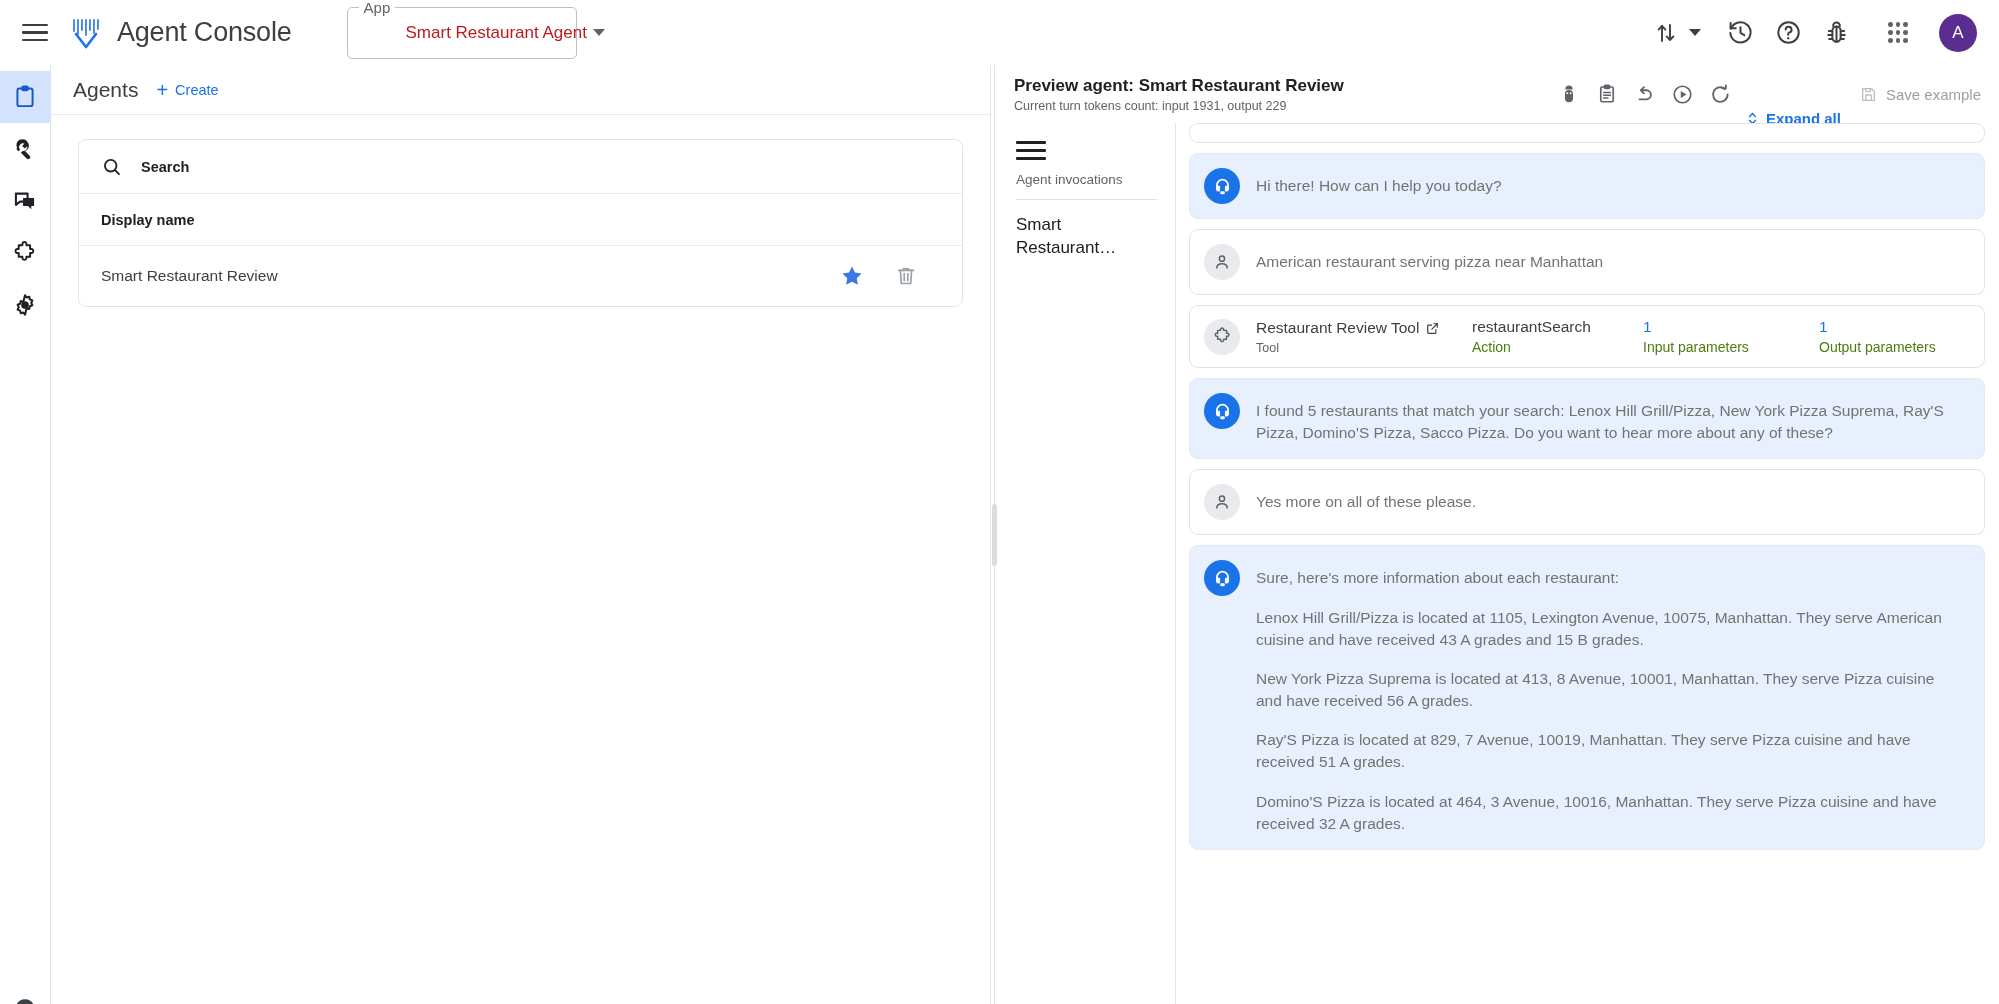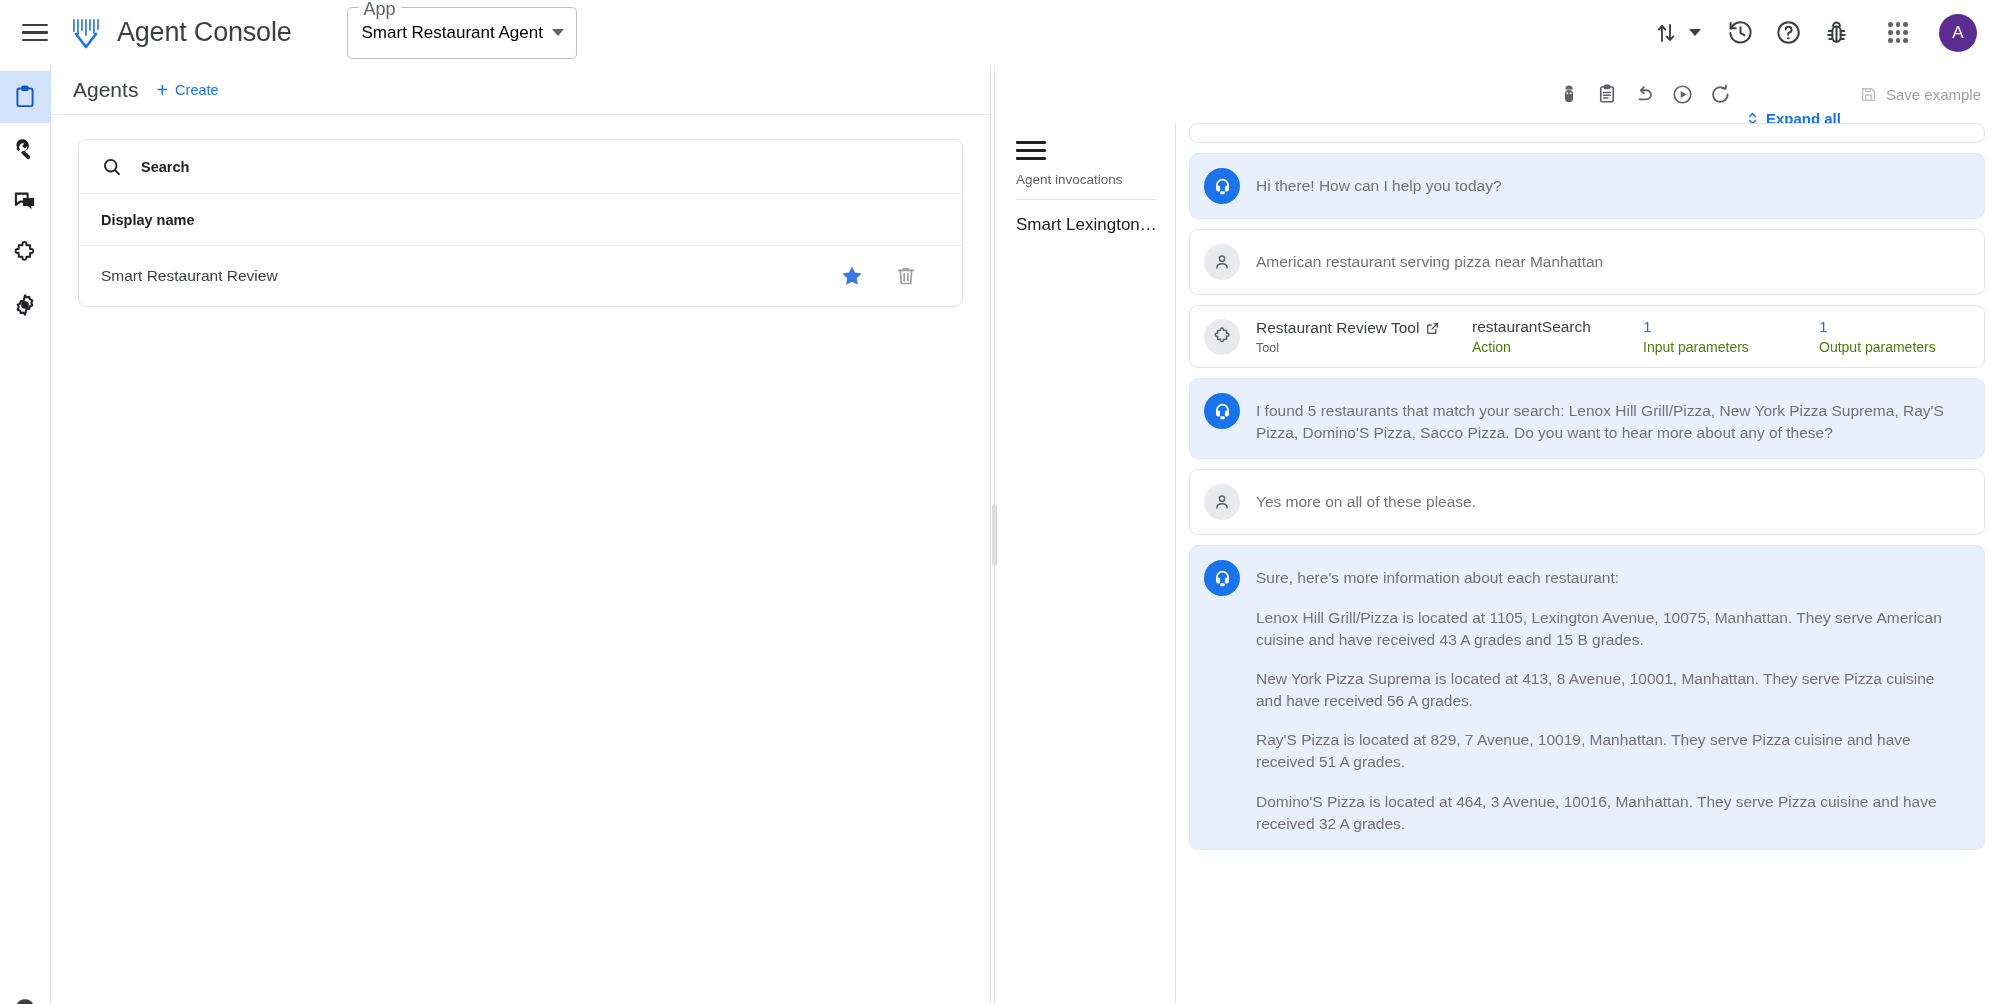--- a/index.html
+++ b/index.html
@@ -27,23 +27,23 @@
   .brand-title { font-size: 27px; color: #3c4043; letter-spacing: -0.2px; white-space: nowrap; }
 
   .app-select {
     margin-left: 55px; position: relative;
     width: 230px; height: 52px;
     border: 1px solid #bdc1c6; border-radius: 5px;
     display: flex; align-items: center; padding: 0 12px 0 14px; cursor: pointer;
   }
   .app-select-legend {
     position: absolute; top: -8px; left: 11px; background: #fff;
-    padding: 0 5px; font-size: 18px; color: #5f6368; line-height: 1;
-  }
-  .app-select-value { font-size: 17px; color: #000000; flex: 1; white-space: nowrap; }
+    padding: 0 5px; font-size: 15px; color: #5f6368; line-height: 1;
+  }
+  .app-select-value { font-size: 17px; color: #b91c1c; flex: 1; white-space: nowrap; margin-left: 44px; }
   .caret-down { width: 0; height: 0; border-left: 6px solid transparent;
     border-right: 6px solid transparent; border-top: 7px solid #5f6368; margin-left: 6px; }
 
   .topbar-spacer { flex: 1; }
   .topbar-right { display: flex; align-items: center; gap: 6px; }
   .tb-icon { width: 42px; height: 42px; display: flex; align-items: center;
     justify-content: center; cursor: pointer; border-radius: 50%; }
   .tb-icon svg { display: block; }
   .sortgroup { display: flex; align-items: center; gap: 0px; margin-right: 12px; }
   .sortgroup .caret-down { border-top-color: #3c4043; margin-left: 2px; }
@@ -343,20 +343,24 @@
       </div>
     </div>
 
     <div class="divider">
       <div class="divider-grip"></div>
     </div>
 
     <div class="right-panel">
 
       <div class="preview-header">
+        <div class="preview-titles">
+          <div class="preview-title">Preview agent: Smart Restaurant Review</div>
+          <div class="preview-sub">Current turn tokens count: input 1931, output 229</div>
+        </div>
 
         <div class="preview-tools">
           <div class="pt-icon">
             <svg width="22" height="22" viewBox="0 0 24 24" fill="#5f6368">
               <path d="M12 2.6a4 4 0 0 0-4 4v.5h8v-.5a4 4 0 0 0-4-4z"></path>
               <rect x="7.6" y="7.6" width="8.8" height="13.4" rx="4.4"></rect>
               <circle cx="10.2" cy="11.2" r="1.05" fill="#fff"></circle>
               <circle cx="13.8" cy="11.2" r="1.05" fill="#fff"></circle>
             </svg>
           </div>
@@ -407,21 +411,21 @@
 
       <div class="preview-body">
 
         <div class="invocations">
           <div class="inv-menu-icon">
             <span></span>
               <span></span>
               <span></span>
           </div>
           <div class="inv-label">Agent invocations</div>
-          <div class="inv-item">Smart Lexington…</div>
+          <div class="inv-item">Smart Restaurant…</div>
         </div>
 
         <div class="chat-area">
           <div class="chat-scroll">
 
             <div class="msg user cut"></div>
 
             <div class="msg agent">
               <div class="ava agent">
                 <svg width="21" height="21" viewBox="0 0 24 24" fill="#fff">

